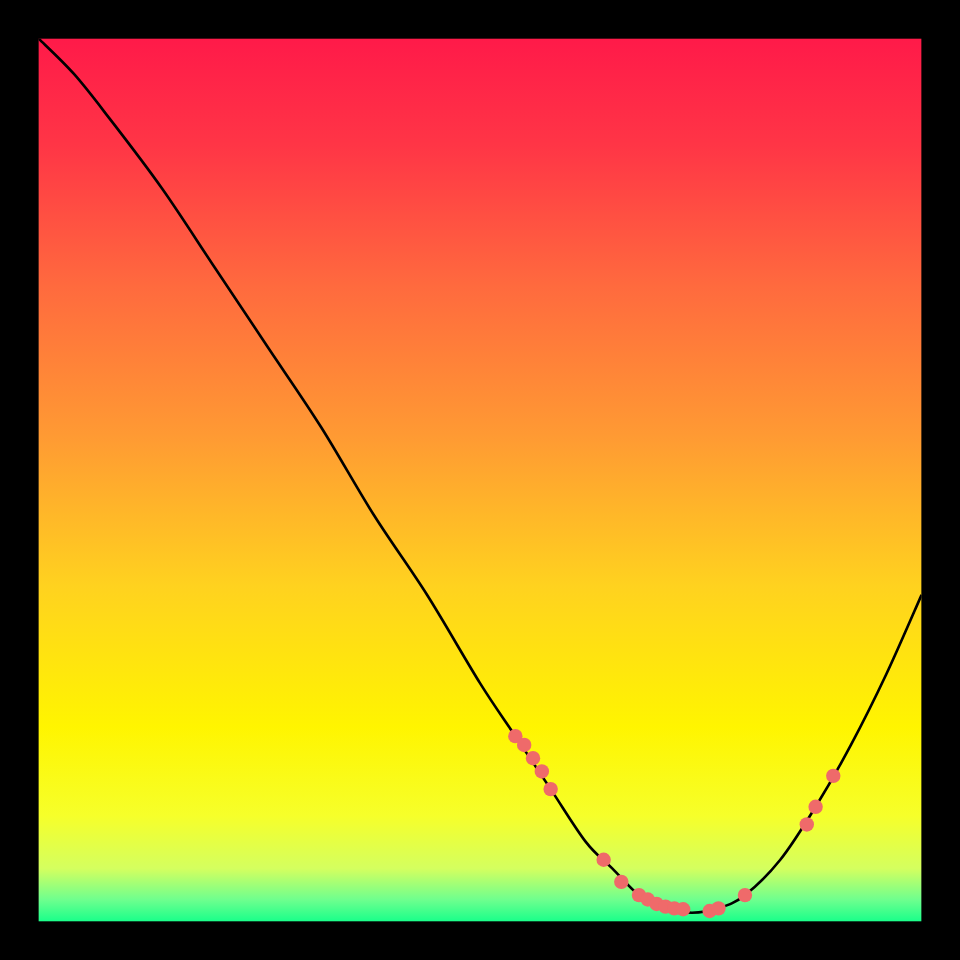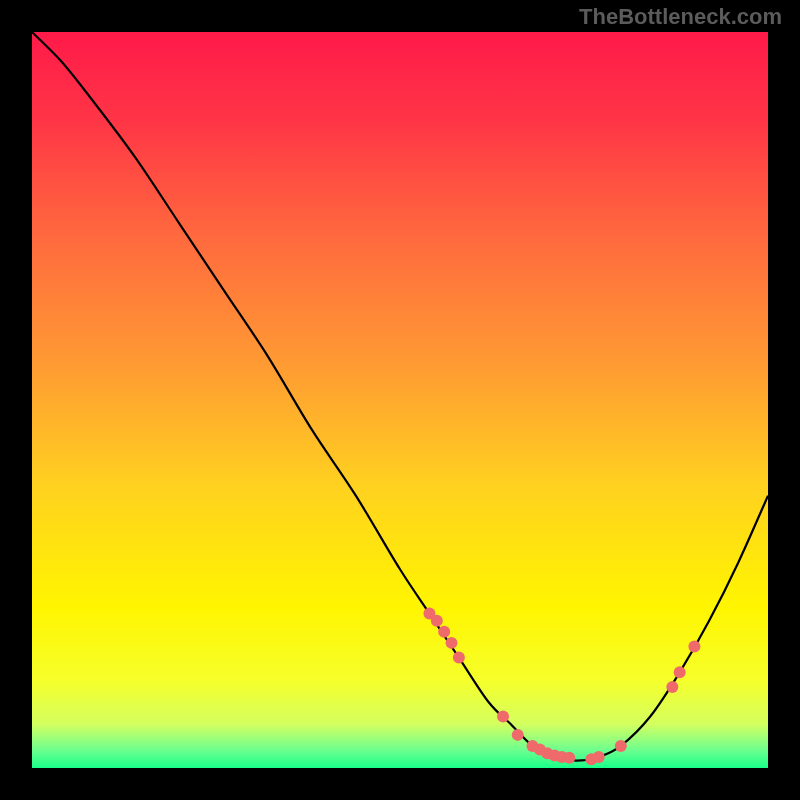--- a/index.html
+++ b/index.html
@@ -54,21 +54,20 @@
     width: 736px;
     height: 736px;
     z-index: 3;
     pointer-events: none;
   }
 </style>
 </head>
 <body>
 
 <div class="container">
-  <div class="watermark">TheBottleneck.com</div>
 
   <div class="plot-area">
     <svg class="gradient" width="736" height="736" viewBox="0 0 736 736" preserveAspectRatio="none">
       <defs>
         <linearGradient id="bg-grad" x1="0" y1="0" x2="0" y2="1">
             <stop offset="0%" stop-color="#ff1a49"></stop>
             <stop offset="12%" stop-color="#ff3546"></stop>
             <stop offset="28.000000000000004%" stop-color="#ff6a3e"></stop>
             <stop offset="45%" stop-color="#ff9a33"></stop>
             <stop offset="62%" stop-color="#ffd21f"></stop>

